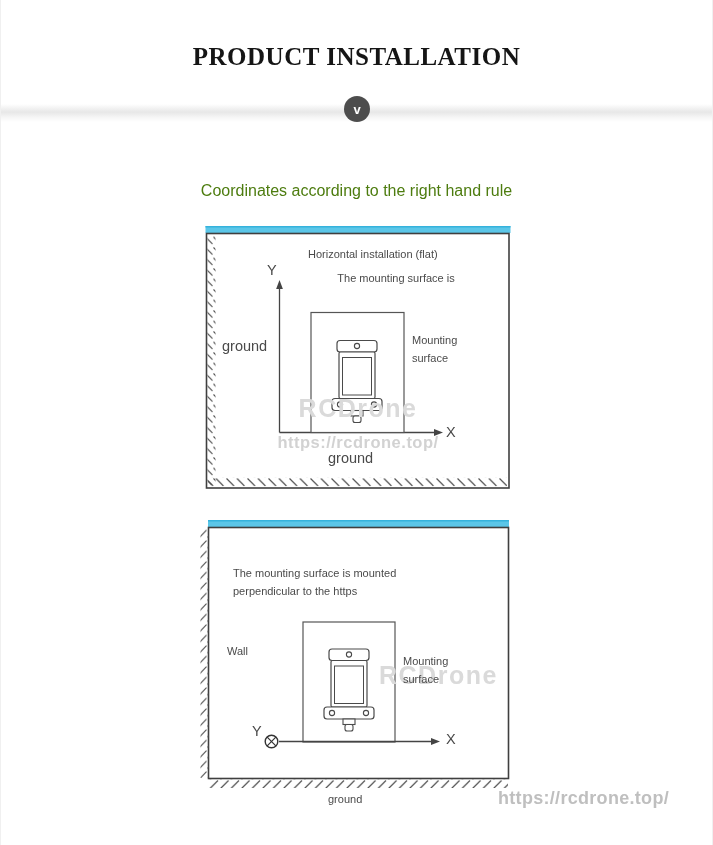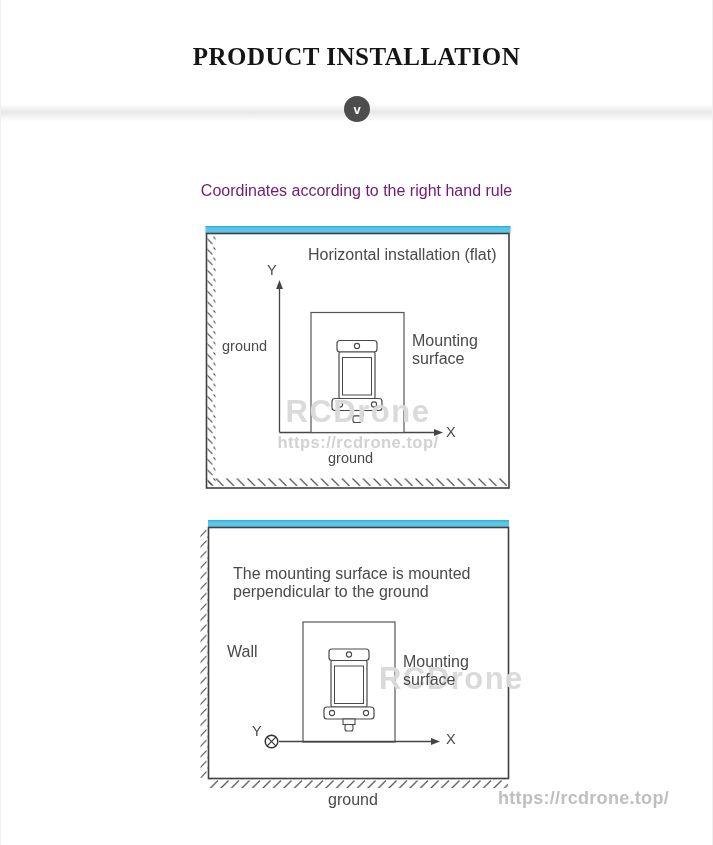--- a/index.html
+++ b/index.html
@@ -17,27 +17,27 @@
   .divider-band{
     left:0;top:104px;width:100%;height:18px;
     background:linear-gradient(180deg,#ffffff 0%,#e7e7e7 45%,#f6f6f6 75%,#ffffff 100%);
   }
   .divider-circle{
     left:343px;top:96px;width:26px;height:26px;border-radius:50%;
     background:#4d4d4d;color:#ffffff;display:flex;align-items:center;justify-content:center;
     font-size:13px;font-weight:bold;line-height:1;
   }
   .subtitle{
-    width:100%;top:182px;text-align:center;font-size:16px;color:#701a75;
+    width:100%;top:182px;text-align:center;font-size:16px;color:#4d7c0f;
   }
-  .lbl{color:#4a4a4a;font-size:16px;line-height:17.5px;white-space:nowrap;}
+  .lbl{color:#4a4a4a;font-size:11px;line-height:17.5px;white-space:nowrap;}
   .lbl-sm{font-size:14.5px;}
   .center{text-align:center;}
   .wm{color:#dadada;font-weight:bold;letter-spacing:1.5px;white-space:nowrap;z-index:1;}
-  .wm-name{font-size:31px;}
+  .wm-name{font-size:25px;}
   .wm-url{font-size:16.5px;letter-spacing:0.5px;color:#d2d2d2;}
   .page-wm{font-size:18px;color:#bfbfbf;font-weight:bold;letter-spacing:0.3px;}
   .txt{z-index:2;}
   svg{display:block;}
 </style>
 </head>
 <body>
 
 <div class="page">
 
@@ -87,20 +87,21 @@
       <rect x="146" y="184.5" width="12" height="5.5" stroke-width="1.1"></rect>
       <rect x="148" y="190" width="8" height="6.5" rx="2" stroke-width="1.1"></rect>
     </g>
   </svg>
 
   <div class="abs wm wm-name" style="left:204px;top:394px;width:306px;text-align:center;">RCDrone</div>
   <div class="abs wm wm-url" style="left:204px;top:433px;width:306px;text-align:center;">https://rcdrone.top/</div>
 
   <div class="abs lbl txt" style="left:307px;top:246px;">Horizontal installation (flat)</div>
   <div class="abs txt" style="left:307px;top:270px;width:176px;">
+    <div class="lbl center" style="white-space:normal;">The mounting surface is</div>
   </div>
   <div class="abs lbl lbl-sm txt" style="left:266px;top:262px;">Y</div>
   <div class="abs lbl lbl-sm txt" style="left:221px;top:338px;">ground</div>
   <div class="abs txt" style="left:411px;top:332px;">
     <div class="lbl">Mounting</div>
     <div class="lbl">surface</div>
   </div>
   <div class="abs lbl lbl-sm txt" style="left:445px;top:424px;">X</div>
   <div class="abs lbl lbl-sm txt" style="left:327px;top:450px;">ground</div>
 
@@ -143,21 +144,21 @@
       <circle cx="167" cy="194" r="2.6" stroke-width="1.1"></circle>
       <rect x="144" y="200" width="12" height="5.5" stroke-width="1.1"></rect>
       <rect x="146" y="205.5" width="8" height="6.5" rx="2" stroke-width="1.1"></rect>
     </g>
   </svg>
 
   <div class="abs wm wm-name" style="left:378px;top:661px;">RCDrone</div>
 
   <div class="abs txt" style="left:232px;top:565px;">
     <div class="lbl">The mounting surface is mounted</div>
-    <div class="lbl">perpendicular to the ground</div>
+    <div class="lbl">perpendicular to the https</div>
   </div>
   <div class="abs lbl txt" style="left:226px;top:643px;">Wall</div>
   <div class="abs txt" style="left:402px;top:653px;">
     <div class="lbl">Mounting</div>
     <div class="lbl">surface</div>
   </div>
   <div class="abs lbl lbl-sm txt" style="left:251px;top:723px;">Y</div>
   <div class="abs lbl lbl-sm txt" style="left:445px;top:731px;">X</div>
   <div class="abs lbl txt" style="left:327px;top:791px;">ground</div>
 

